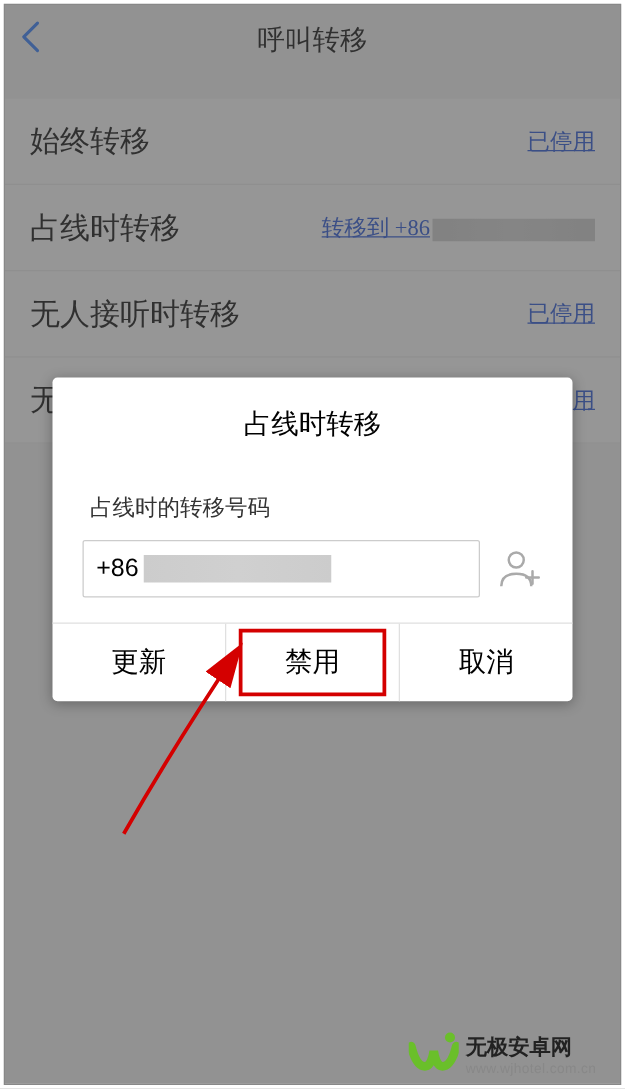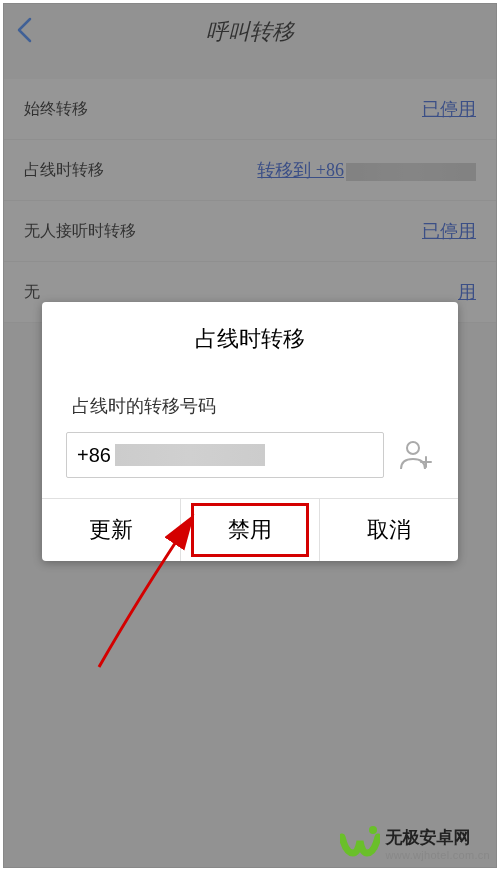--- a/index.html
+++ b/index.html
@@ -2,46 +2,46 @@
 <html><head>
   <meta charset="utf-8">
   <style>
     * { margin: 0; padding: 0; box-sizing: border-box; }
     body { font-family: -apple-system, "PingFang SC", "Microsoft YaHei", sans-serif; width: 500px; height: 871px; position: relative; overflow: hidden; background: #fff; }
     
     .screen { position: absolute; top: 3px; left: 3px; right: 3px; bottom: 3px; background: #f5f5f5; border: 1px solid #888; }
     
     .header { height: 55px; display: flex; align-items: center; justify-content: center; position: relative; background: #f5f5f5; }
     .back-icon { position: absolute; left: 12px; top: 50%; transform: translateY(-50%); cursor: pointer; }
-    .header-title { font-size: 22px; color: #000; font-family: "KaiTi", "STKaiti", serif; font-style: italic; }
+    .header-title { font-size: 22px; color: #000; font-family: "KaiTi", "STKaiti", serif; }
     
     .settings-list { margin-top: 20px; background: #fff; }
     .setting-row { display: flex; justify-content: space-between; align-items: center; padding: 18px 20px; border-bottom: 1px solid #eee; }
-    .setting-label { font-size: 16px; color: #000; font-family: Liberation Serif, serif; }
+    .setting-label { font-size: 24px; color: #000; font-family: Liberation Serif, serif; }
     .setting-value { font-size: 18px; color: #1d4ed8; font-family: "KaiTi", "STKaiti", serif; text-decoration: underline; }
     .redacted { display: inline-block; width: 130px; height: 18px; background: linear-gradient(90deg, #ccc, #d5d5d5, #ccc); vertical-align: middle; margin-left: 2px; }
     
     .overlay { position: absolute; inset: 0; background: rgba(80,80,80,0.6); }
     
     .dialog { position: absolute; left: 38px; right: 38px; top: 298px; background: #fff; border-radius: 4px; box-shadow: 0 2px 10px rgba(0,0,0,0.3); }
     .dialog-title { text-align: center; padding: 22px 0 12px; font-size: 22px; font-family: "KaiTi", "STKaiti", serif; }
     .dialog-subtitle { padding: 6px 30px 10px; font-size: 18px; color: #333; font-family: "KaiTi", "STKaiti", serif; margin-top: 22px; }
     .input-row { display: flex; align-items: center; padding: 4px 24px 20px; gap: 14px; }
     .phone-input { flex: 1; height: 46px; border: 1px solid #ccc; border-radius: 2px; padding: 0 10px; font-size: 20px; display: flex; align-items: center; background: #fff; }
     .phone-input .redacted-in { display: inline-block; width: 150px; height: 22px; background: linear-gradient(90deg, #ccc, #d0d0d0, #ccc); margin-left: 4px; }
     .contact-icon { width: 36px; height: 36px; color: #999; }
     
     .dialog-buttons { display: flex; border-top: 1px solid #e0e0e0; }
     .dialog-btn { flex: 1; text-align: center; padding: 16px 16px; font-size: 22px; font-family: "KaiTi", "STKaiti", serif; cursor: pointer; position: relative; }
     .dialog-btn + .dialog-btn { border-left: 1px solid #e0e0e0; }
     .btn-highlight { position: absolute; inset: 4px 10px; border: 3px solid #d40000; pointer-events: none; }
     
     .arrow-annotation { position: absolute; pointer-events: none; }
     
-    .watermark { position: absolute; right: 10px; bottom: 8px; display: flex; align-items: center; gap: 6px; }
+    .watermark { position: absolute; right: 23px; bottom: 8px; display: flex; align-items: center; gap: 6px; }
     .wm-logo { width: 40px; height: 40px; }
     .wm-text { display: flex; flex-direction: column; }
     .wm-title { font-size: 17px; font-weight: bold; color: #222; }
     .wm-url { font-size: 11px; color: #888; letter-spacing: 0.3px; }
   </style>
 </head>
 <body>
 
 <div class="screen">
 

